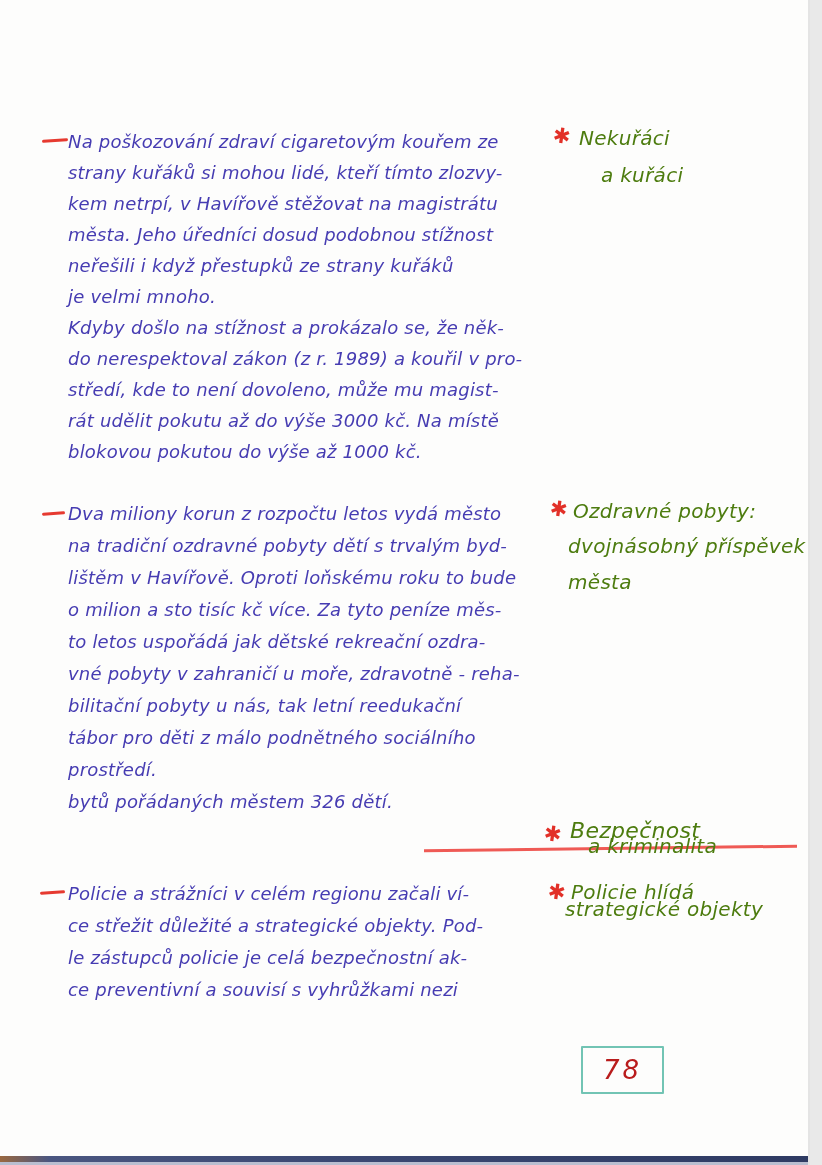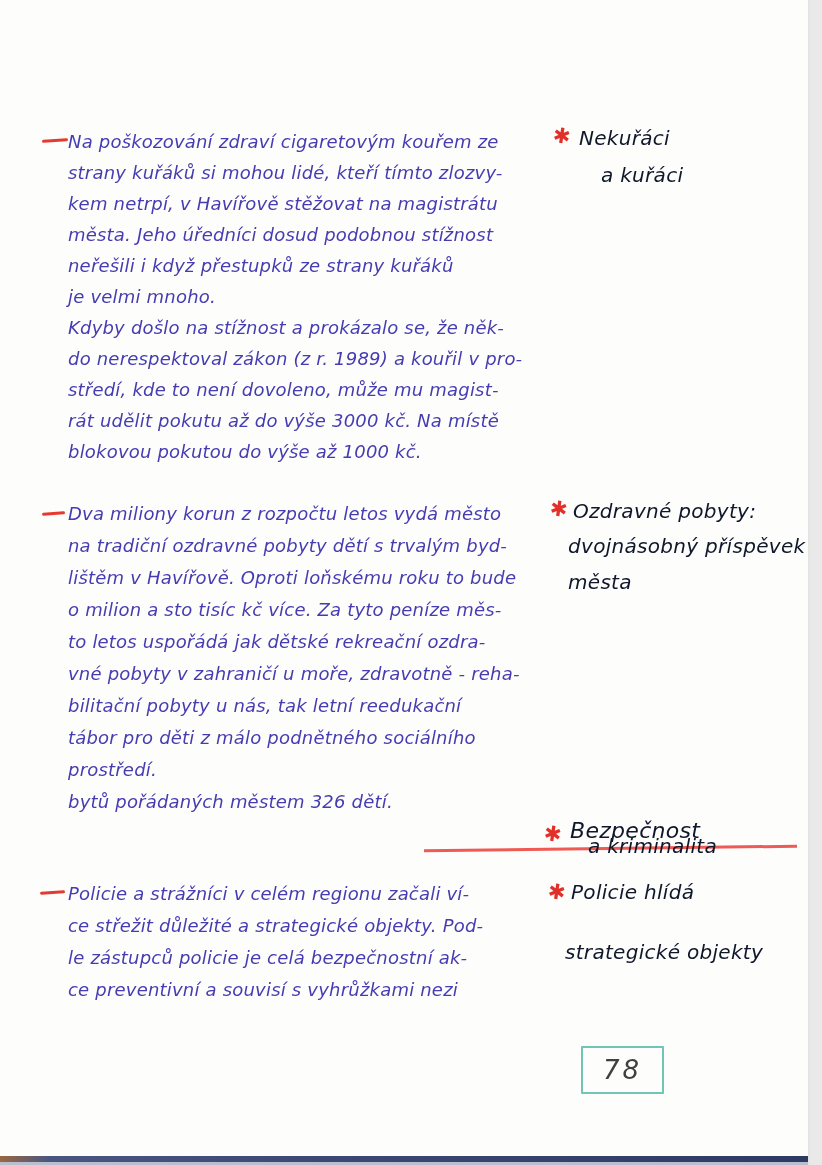--- a/index.html
+++ b/index.html
@@ -28,21 +28,21 @@
   .dash{
     position:absolute;
     height:3px;border-radius:2px;
     background:#e63a30;
     transform:rotate(-4deg);
   }
 
   
   .ann{
     position:absolute;
-    color:#0f172a;
+    color:#4d7c0f;
     font-style:italic;
     font-size:20px;
     letter-spacing:.3px;
     white-space:nowrap;
   }
   .star{
     position:absolute;
     color:#e23028;
     font-size:21px;
     font-style:normal;
@@ -59,21 +59,21 @@
   
   .pagenum-box{
     position:absolute;
     left:581px;top:1046px;
     width:79px;height:44px;
     border:2px solid #72c4b4;
     border-radius:1px;
     display:flex;align-items:center;justify-content:center;
   }
   .pagenum{
-    color:#404040;
+    color:#b91c1c;
     font-size:26px;
     font-style:italic;
     letter-spacing:3px;
   }
 
   
   .bottom-edge{
     position:absolute;
     left:0;top:1156px;width:822px;height:6px;
     background:linear-gradient(to right,#9a6840 0%,#4a5680 6%,#3b4873 40%,#2e3a62 100%);
@@ -141,21 +141,21 @@
   <div class="ann" style="left:568px;top:534px;">dvojnásobný příspěvek</div>
   <div class="ann" style="left:568px;top:570px;">města</div>
 
   <span class="star" style="left:544px;top:822px;">✱</span>
   <div class="ann" style="left:570px;top:818px;font-size:22px;">Bezpečnost</div>
   <div class="red-underline"></div>
   <div class="ann" style="left:588px;top:834px;">a kriminalita</div>
 
   <span class="star" style="left:548px;top:880px;">✱</span>
   <div class="ann" style="left:571px;top:880px;">Policie hlídá</div>
-  <div class="ann" style="left:565px;top:940px;">strategické objekty</div>
+  <div class="ann" style="left:565px;top:897px;">strategické objekty</div>
 
   <div class="pagenum-box">
     <span class="pagenum">78</span>
   </div>
 
   <div class="bottom-edge"></div>
   <div class="bottom-fade"></div>
   <div class="right-edge"></div>
 
 </div>

